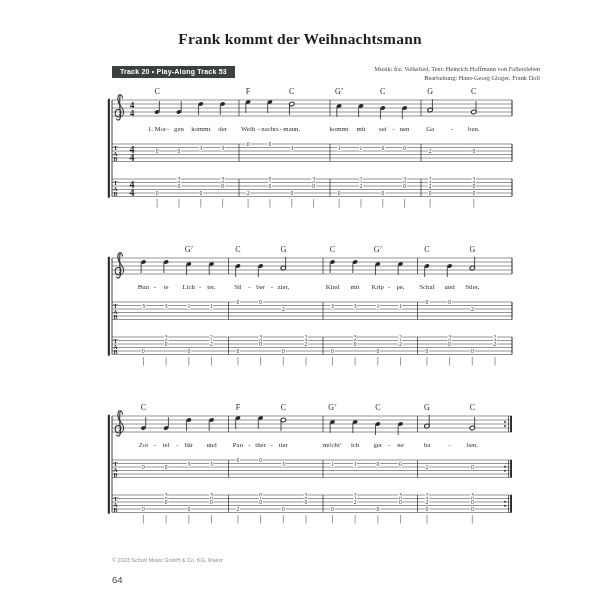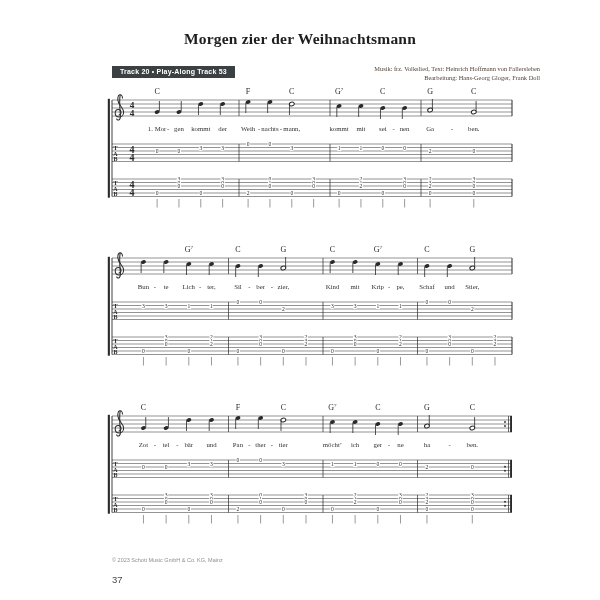--- a/index.html
+++ b/index.html
@@ -31,21 +31,21 @@
     position:absolute;top:574px;left:112px;
     font-family:"Liberation Sans", sans-serif;font-size:9.5px;color:#4a4a4a;
   }
   svg text{font-family:"Liberation Serif", serif;}
   .halo{paint-order:stroke;stroke:#ffffff;stroke-width:2px;fill:#2a2a2a;}
 </style>
 </head>
 <body>
 
 <div class="page">
-  <h1 class="title">Morgen zier der Weihnachtsmann</h1>
+  <h1 class="title">Frank kommt der Weihnachtsmann</h1>
   <div class="badge">Track 20 • Play-Along Track 53</div>
   <div class="credits">
     <div>Musik: frz. Volkslied, Text: Heinrich Hoffmann von Fallersleben</div>
     <div>Bearbeitung: Hans-Georg Gloger, Frank Doll</div>
   </div>
 
   <div class="system" id="sys1"><svg width="432" height="128" viewBox="0 0 432 128">
         <line x1="28" y1="16" x2="428" y2="16" stroke="#4a4a4a" stroke-width="0.6"></line>
         <line x1="28" y1="20" x2="428" y2="20" stroke="#4a4a4a" stroke-width="0.6"></line>
         <line x1="28" y1="24" x2="428" y2="24" stroke="#4a4a4a" stroke-width="0.6"></line>
@@ -613,14 +613,14 @@
         <text x="342.95" y="111" font-size="5.6" text-anchor="middle" class="halo" font-family="&quot;Liberation Sans&quot;, sans-serif">0</text>
         <line x1="342.95" y1="115" x2="342.95" y2="123.5" stroke="#555" stroke-width="0.6"></line>
         <text x="388.31" y="97" font-size="5.6" text-anchor="middle" class="halo" font-family="&quot;Liberation Sans&quot;, sans-serif">3</text>
         <text x="388.31" y="100.5" font-size="5.6" text-anchor="middle" class="halo" font-family="&quot;Liberation Sans&quot;, sans-serif">0</text>
         <text x="388.31" y="104" font-size="5.6" text-anchor="middle" class="halo" font-family="&quot;Liberation Sans&quot;, sans-serif">0</text>
         <text x="388.31" y="111" font-size="5.6" text-anchor="middle" class="halo" font-family="&quot;Liberation Sans&quot;, sans-serif">0</text>
         <line x1="388.31" y1="115" x2="388.31" y2="123.5" stroke="#555" stroke-width="0.6"></line>
       </svg></div>
 
   <div class="copyright">© 2023 Schott Music GmbH &amp; Co. KG, Mainz</div>
-  <div class="pagenum">37</div>
+  <div class="pagenum">64</div>
 </div>
 
 </body></html>

